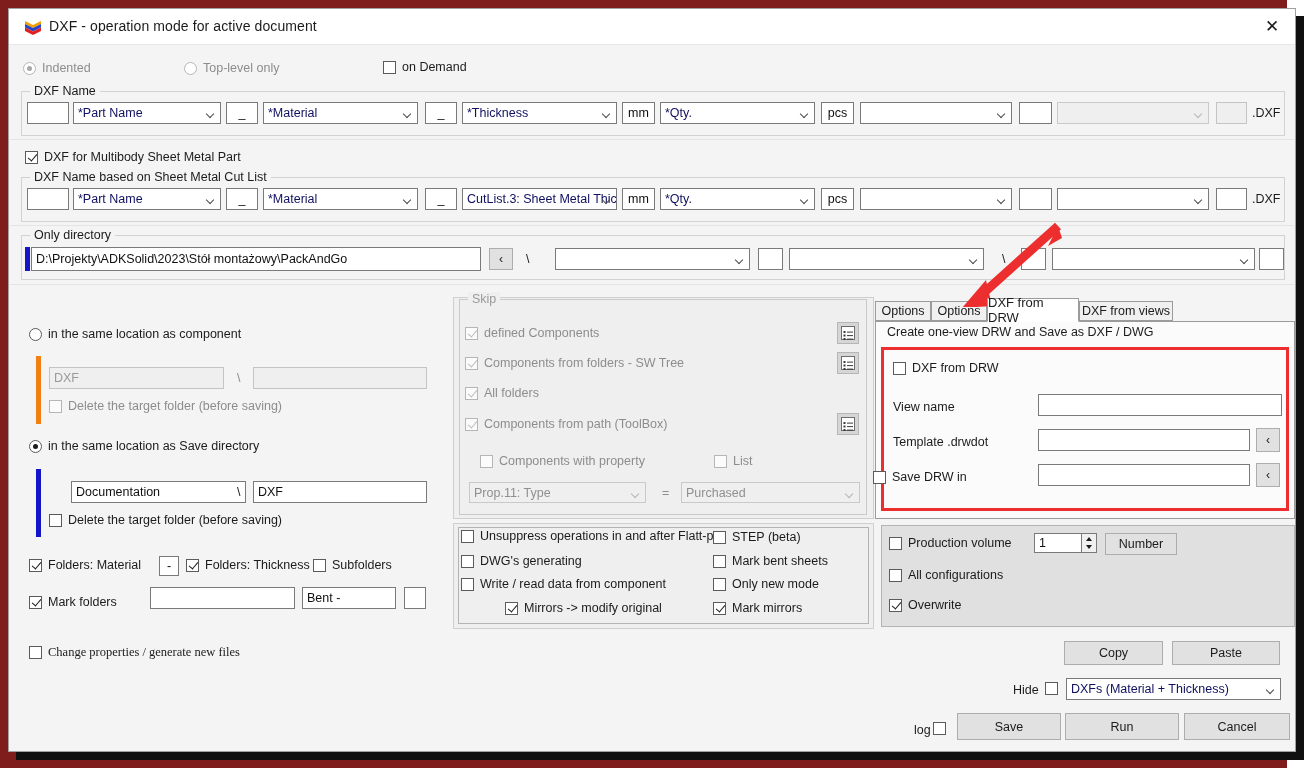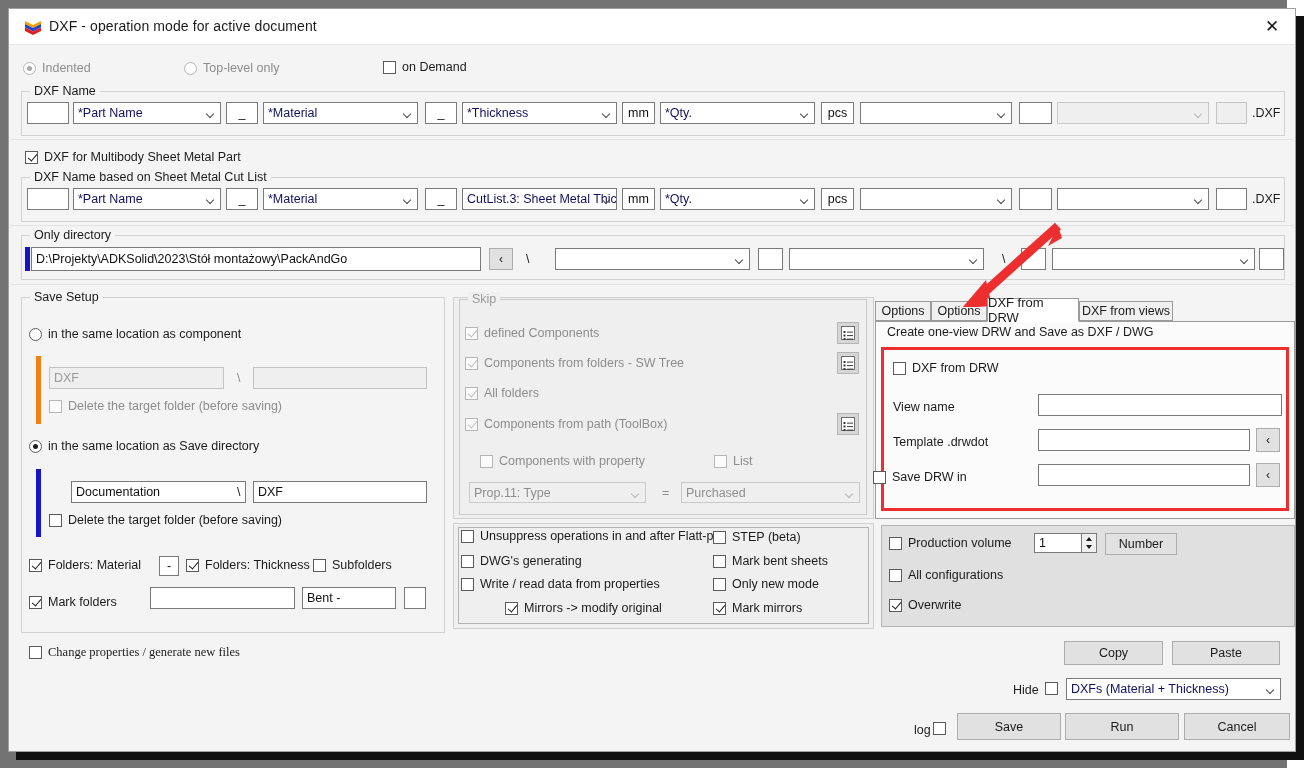--- a/index.html
+++ b/index.html
@@ -6,21 +6,21 @@
   html, body {
     margin: 0; padding: 0;
     width: 1311px; height: 768px;
     background: #ffffff;
     font-family: "Liberation Sans", sans-serif;
     overflow: hidden;
   }
   #root {
     position: relative;
     width: 1287px; height: 768px;
-    background: #737373;
+    background: #7f1d1d;
   }
 
   
   .window {
     position: absolute;
     left: 8px; top: 8px;
     width: 1288px; height: 744px;
     background: #f4f4f4;
     border: 1px solid #a0a0a0;
   }
@@ -388,23 +388,20 @@
     <div class="lbl" style="position:absolute; left:993px; top:243px;">\</div>
     <div class="tbox blk" style="left:1012px; top:239px; width:25px; height:22px;"></div>
     <div class="combo" style="left:1043px; top:239px; width:203px; height:22px;">
       <span></span>
       <span class="arr"></span>
     </div>
     <div class="tbox blk" style="left:1250px; top:239px; width:25px; height:22px;"></div>
 
     <div class="sep" style="left:1px; top:275px; width:1284px; height:1px;"></div>
 
-    <div class="group" style="left:12px; top:288px; width:424px; height:336px;">
-      <span class="gtitle">Save Setup</span>
-    </div>
 
     <div class="rb" style="left:20px; top:318px;">
       <span class="ring"></span>
       <span class="txt">in the same location as component</span>
     </div>
     <div class="vmark" style="left:27px; top:347px; height:68px; background:#f08014;"></div>
     <div class="tbox dis" style="left:40px; top:358px; width:175px; height:22px;">DXF</div>
     <div class="lbl lbl-gray" style="position:absolute; left:228px; top:362px;">\</div>
     <div class="tbox dis" style="left:244px; top:358px; width:174px; height:22px;"></div>
     <div class="cb dis" style="left:40px; top:390px;">
@@ -571,21 +568,21 @@
     <div class="cb" style="left:452px; top:520px;">
       <span class="box"></span>
       <span class="txt">Unsuppress operations in and after Flatt-pat</span>
     </div>
     <div class="cb" style="left:452px; top:545px;">
       <span class="box"></span>
       <span class="txt">DWG's generating</span>
     </div>
     <div class="cb" style="left:452px; top:568px;">
       <span class="box"></span>
-      <span class="txt">Write / read data from properties</span>
+      <span class="txt">Write / read data from component</span>
     </div>
     <div class="cb" style="left:452px; top:592px;padding-left:44px;">
       <span class="box on"></span>
       <span class="txt">Mirrors -&gt; modify original</span>
     </div>
 
     <div class="cb" style="left:704px; top:521px;">
       <span class="box"></span>
       <span class="txt">STEP (beta)</span>
     </div>

